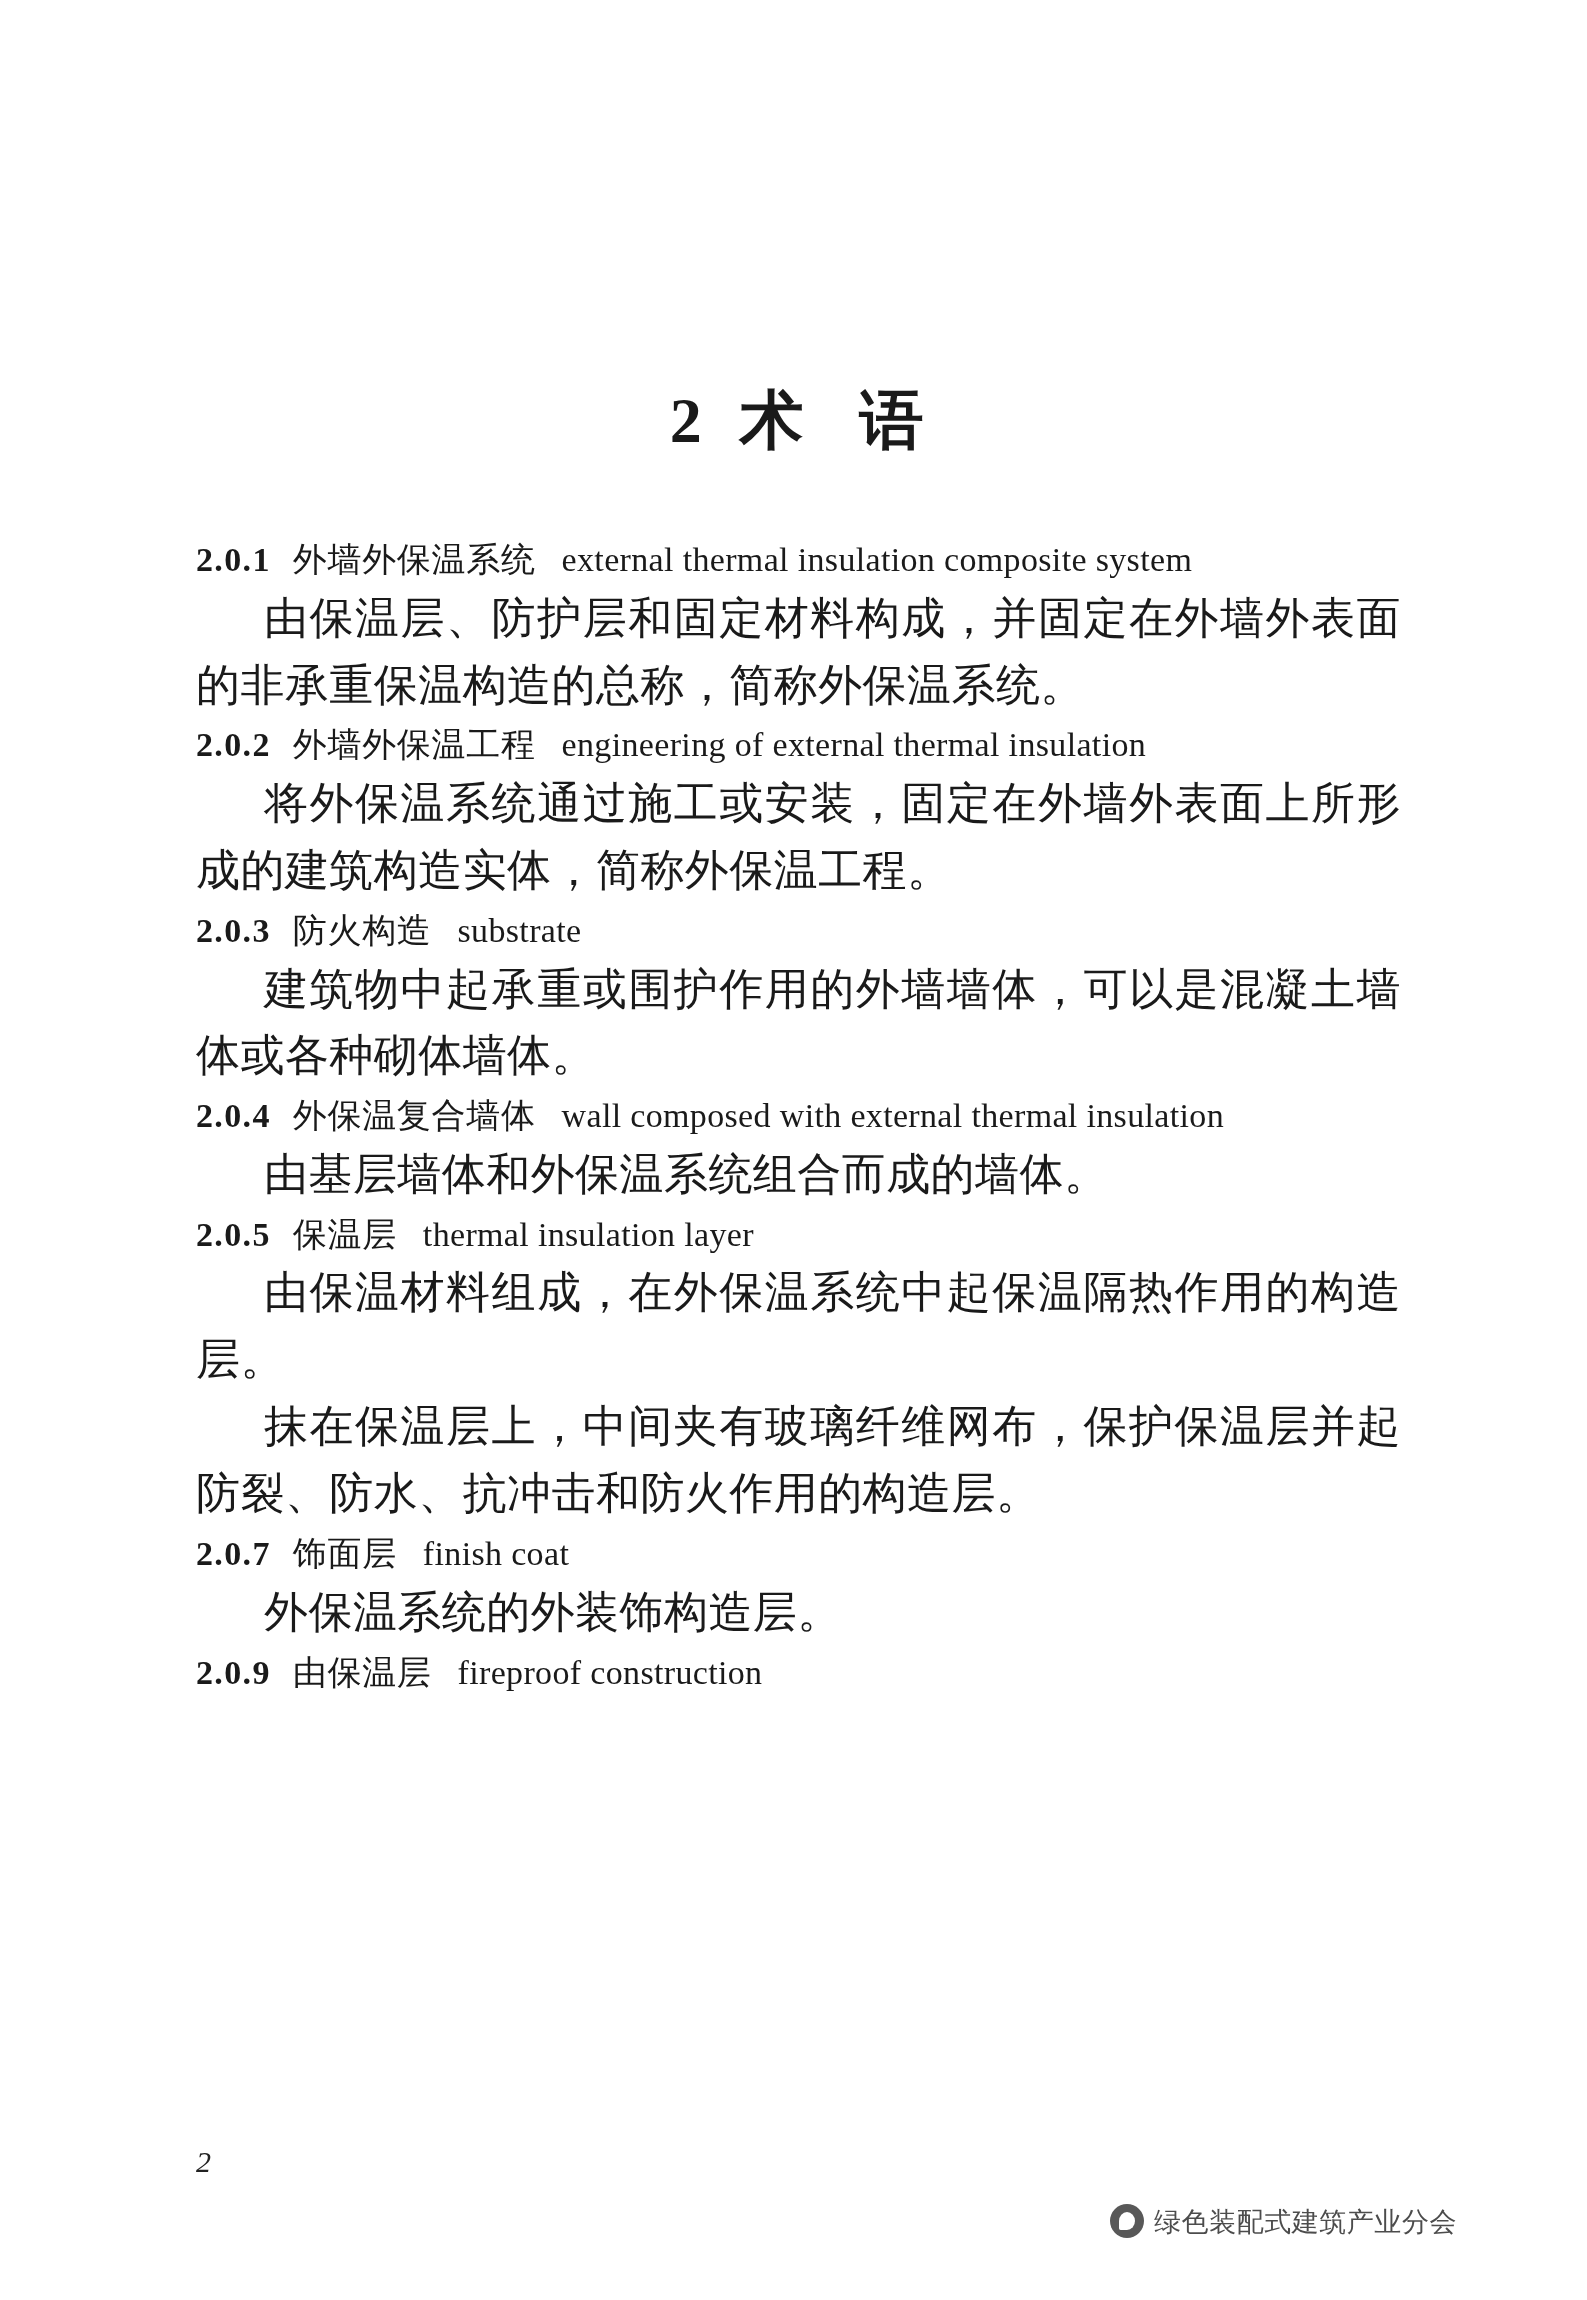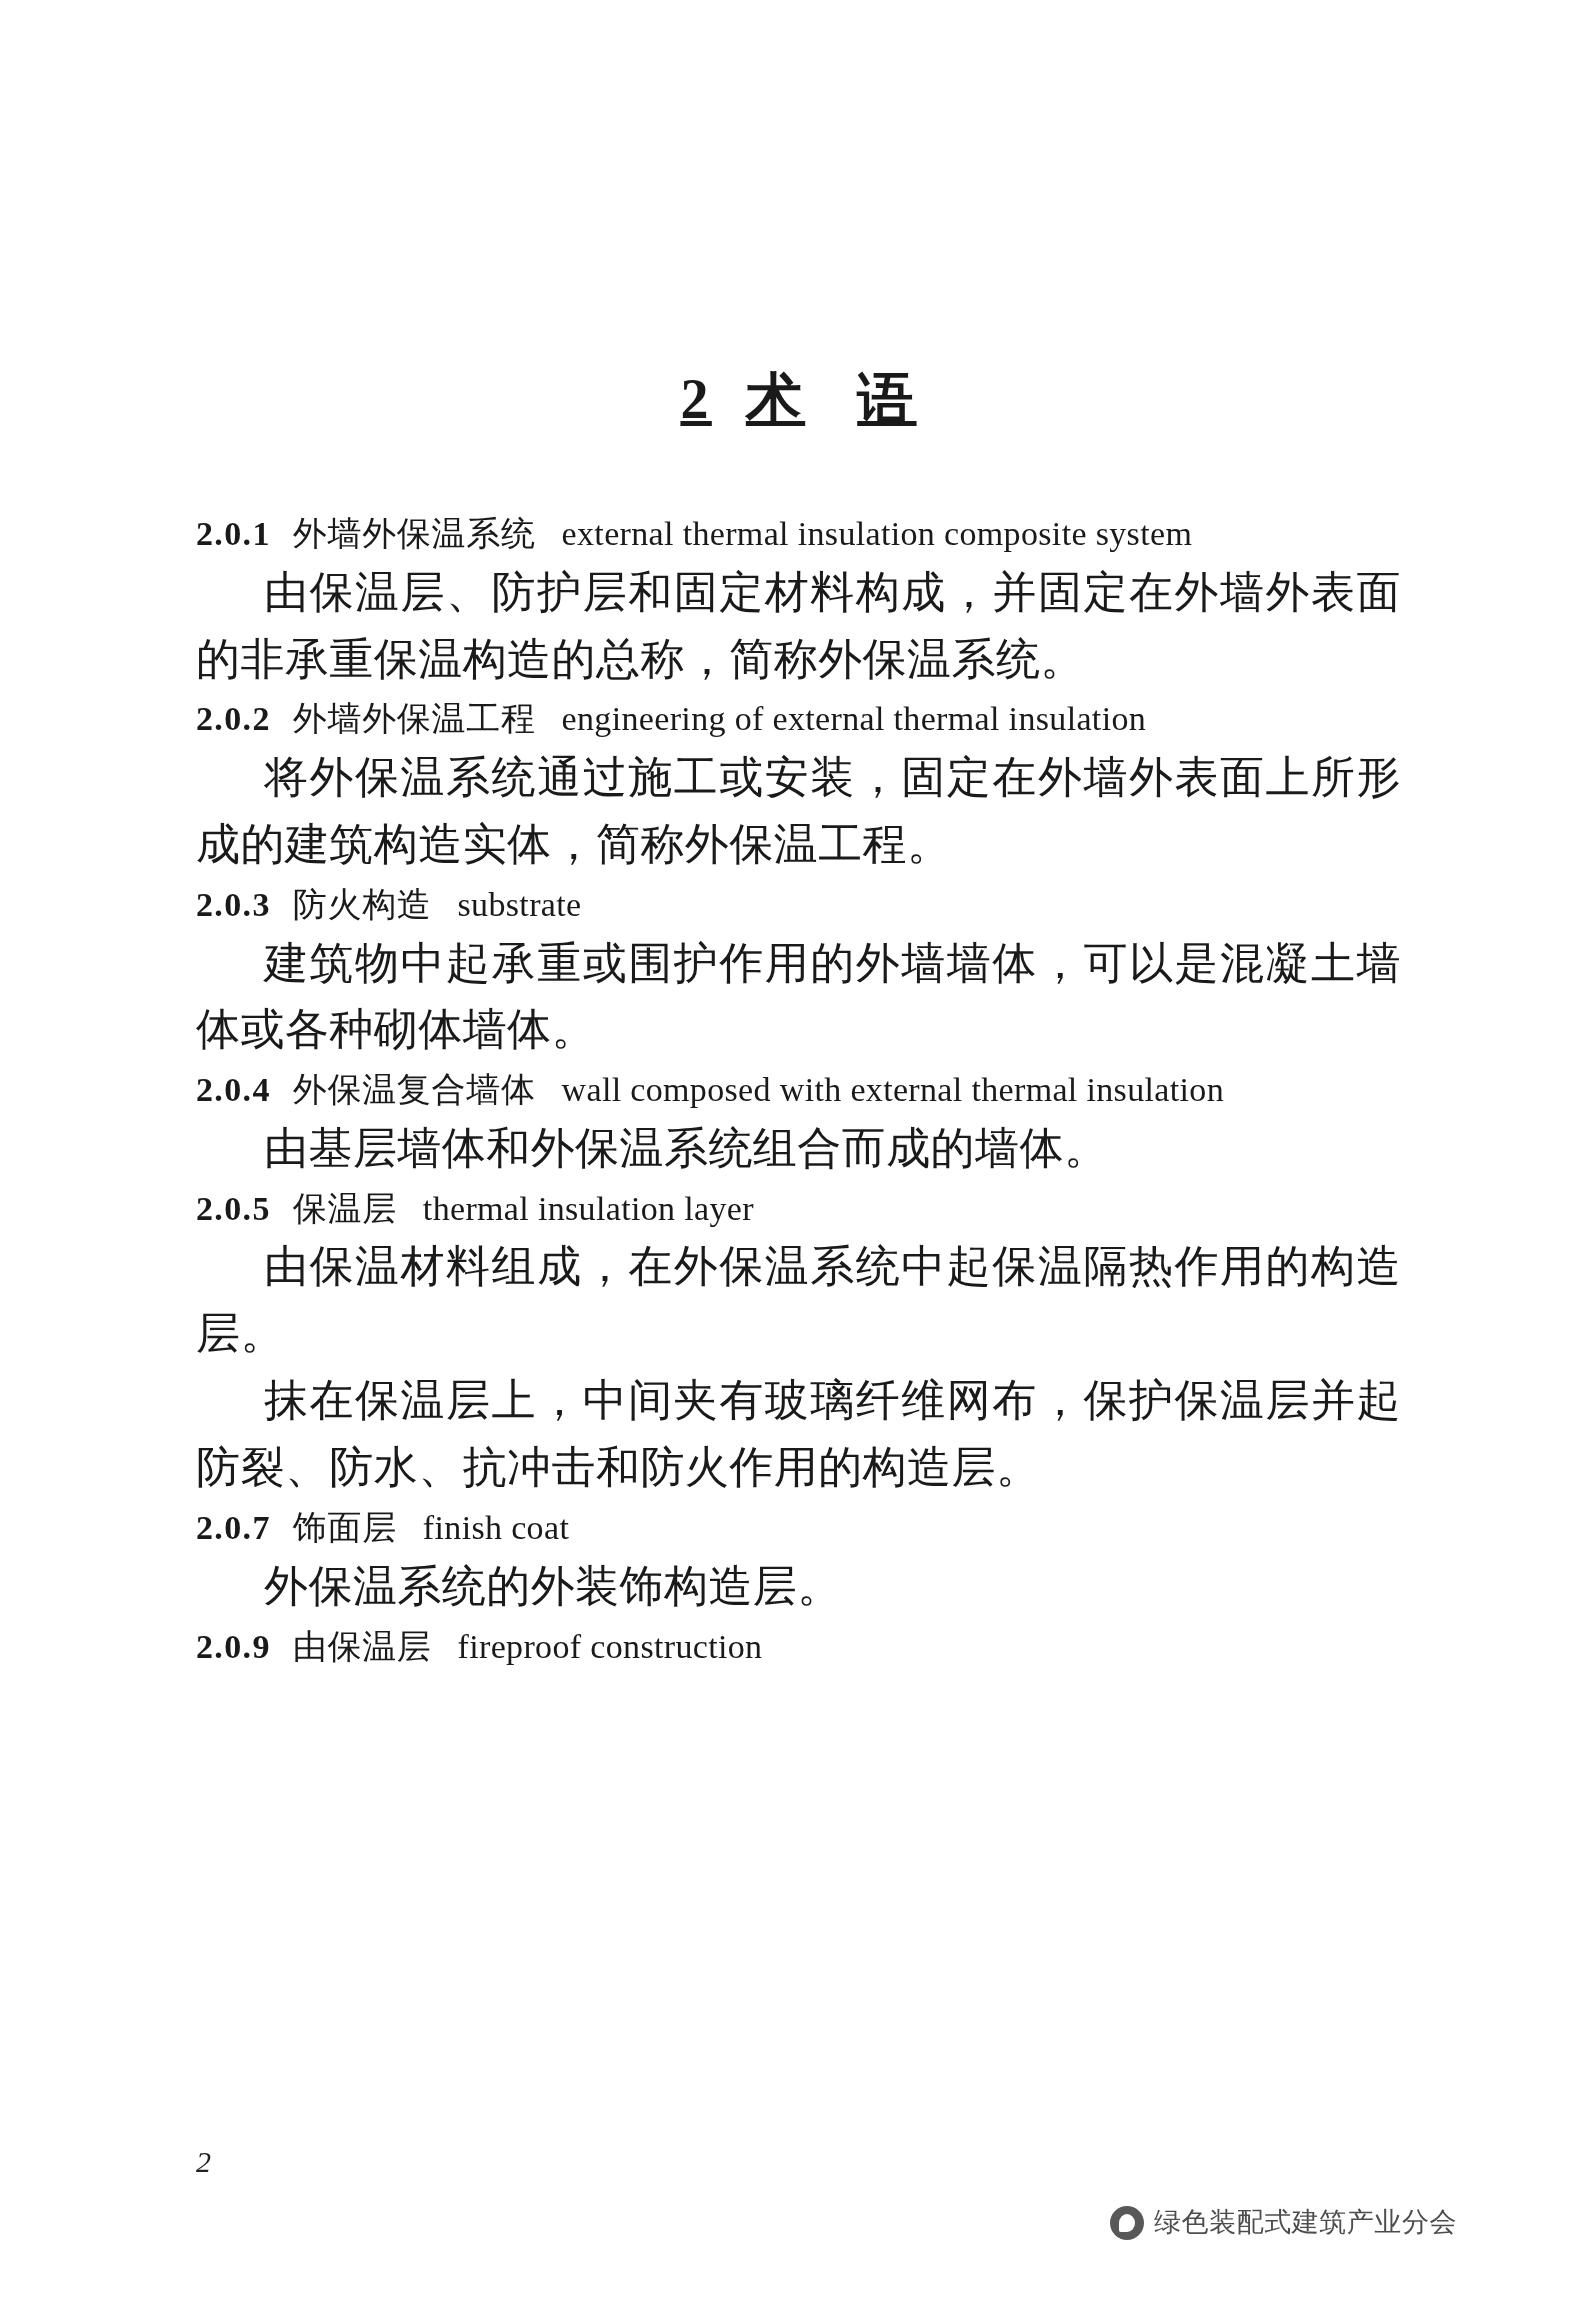--- a/index.html
+++ b/index.html
@@ -24,26 +24,25 @@
     padding: 0;
   }
   .content {
     position: absolute;
     left: 196px;
     top: 360px;
     width: 1205px;
   }
   .chapter-title {
     text-align: center;
-    font-size: 56px;
+    font-size: 64px;
     font-weight: bold;
     letter-spacing: 0.06em;
-    margin: 2px 0 70px 0;
+    margin: 17px 0 70px 0;
     font-family: "Liberation Serif", "DejaVu Serif", serif;
-    text-decoration: underline;
   }
   .chapter-title .num {
     margin-right: 34px;
   }
   .chapter-title .t1 {
     margin-right: 52px;
   }
   .term {
     margin: 0;
   }
@@ -84,21 +83,21 @@
     font-size: 30px;
     font-style: italic;
     font-family: "Liberation Serif", "DejaVu Serif", serif;
     color: #222;
   }
   .watermark {
     position: absolute;
     right: 130px;
     bottom: 60px;
     display: flex;
-    align-items: flex-end;
+    align-items: flex-start;
     gap: 10px;
     opacity: 0.92;
   }
   .wm-logo {
     width: 34px;
     height: 34px;
     border-radius: 50%;
     background: #4a4a4a;
     position: relative;
     flex: none;

